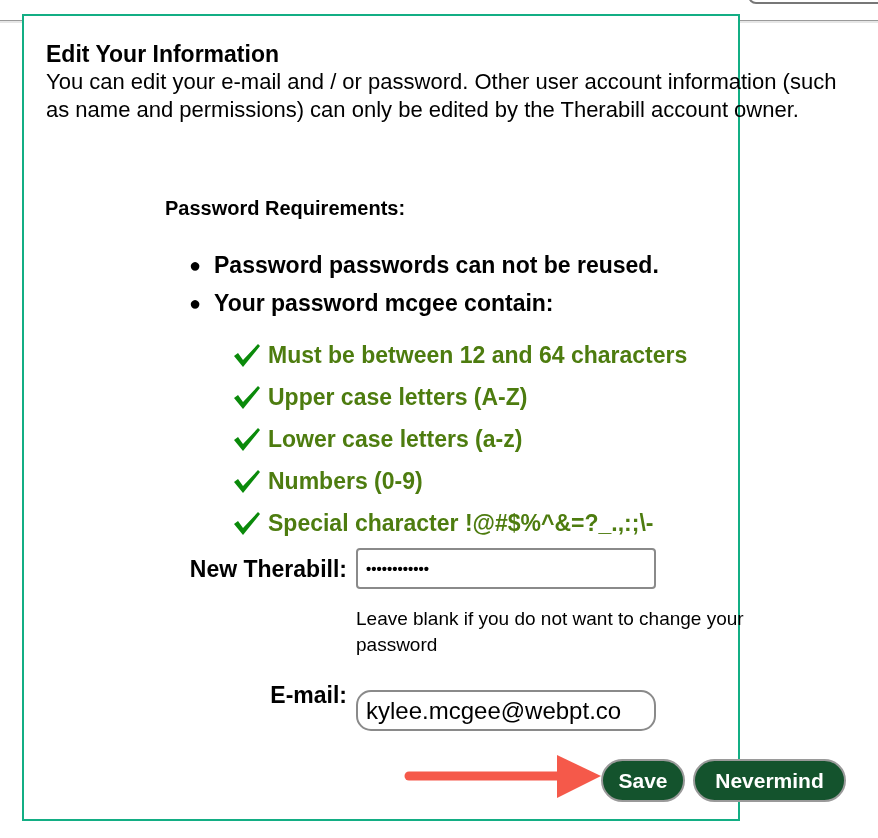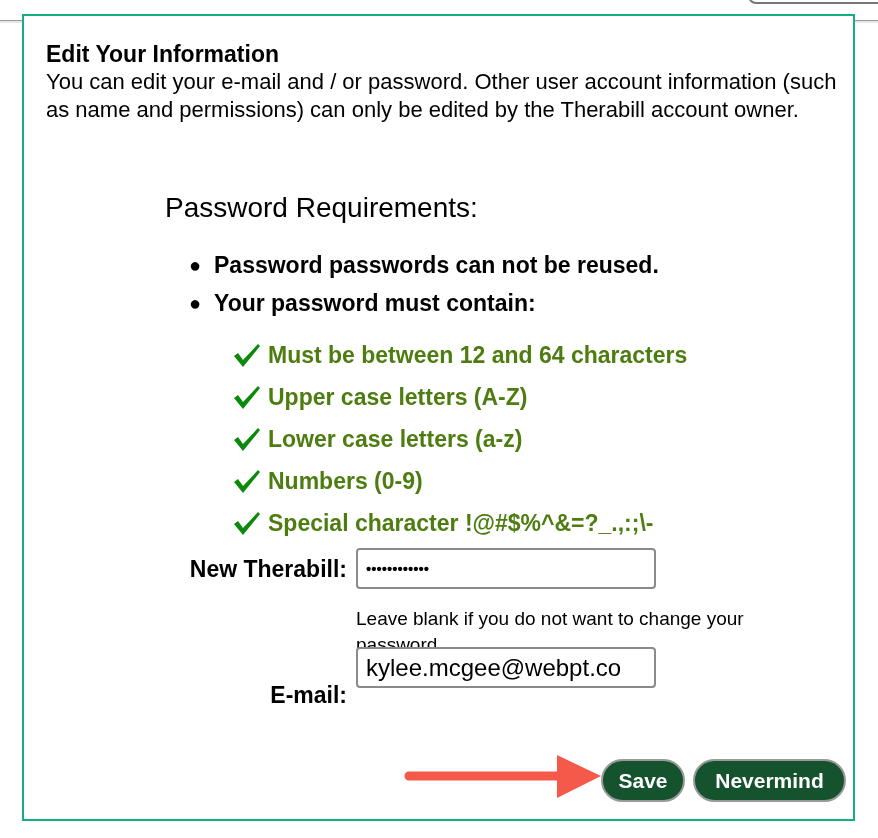--- a/index.html
+++ b/index.html
@@ -23,41 +23,41 @@
   .header-rule {
     position: absolute;
     left: 0; top: 20px;
     width: 878px; height: 3px;
     background: #9a9a9a;
     border-bottom: 2px solid #e6e6e6;
   }
   .panel {
     position: absolute;
     left: 22px; top: 14px;
-    width: 833px; height: 807px;
+    width: 718px; height: 807px;
     border: 2px solid #13ae84;
     background: #fff;
   }
   .panel-title {
     position: absolute;
     left: 22px; top: 24px;
     font-size: 23px; font-weight: bold;
     line-height: 28px;
   }
   .panel-desc {
     position: absolute;
     left: 22px; top: 52px;
     width: 810px;
     font-size: 22px;
     line-height: 28px;
   }
   .req-title {
     position: absolute;
     left: 141px; top: 178px;
-    font-size: 28px; font-weight: normal;
+    font-size: 20px; font-weight: bold;
     line-height: 28px;
   }
   .req-list {
     position: absolute;
     left: 165px; top: 230px;
     margin: 0; padding: 0;
     list-style: none;
   }
   .req-list li {
     position: relative;
@@ -152,21 +152,21 @@
 
   <div class="req-title">Password Requirements:</div>
 
   <ul class="req-list">
     <li>
       <span class="bullet">●</span>
       <span>Password passwords can not be reused.</span>
     </li>
     <li>
       <span class="bullet">●</span>
-      <span>Your password must contain:</span>
+      <span>Your password mcgee contain:</span>
     </li>
   </ul>
 
   <div class="checks">
     <div class="check-row">
       <span class="tick">
         <svg viewBox="0 0 30 28">
             <path d="M2 15 L6 12 L11 19 L26 3 L28 5 L11 26 Z" fill="#0a8a0a"></path>
           </svg>
       </span>
@@ -206,21 +206,21 @@
     </div>
   </div>
 
   <div class="form-label" style="left:128px; top:539px; width:195px;">New Therabill:</div>
   <div class="text-input" style="top:532px;">
     <span class="pw-dots">••••••••••••</span>
   </div>
   <div class="hint">Leave blank if you do not want to change your password</div>
 
   <div class="form-label" style="left:180px; top:665px; width:143px;">E-mail:</div>
-  <div class="text-input" style="top:631px;">
+  <div class="text-input" style="top:674px;border-radius:15px;">
     <span class="email-val">kylee.mcgee@webpt.co</span>
   </div>
 
   <button class="btn btn-save">Save</button>
   <button class="btn btn-nevermind">Nevermind</button>
 </div>
 
 <svg class="annot-arrow" viewBox="0 0 200 46">
   <line x1="6" y1="22" x2="158" y2="22" stroke="#f5594a" stroke-width="9" stroke-linecap="round"></line>
   <polygon points="154,1 198,22 154,44" fill="#f5594a"></polygon>

